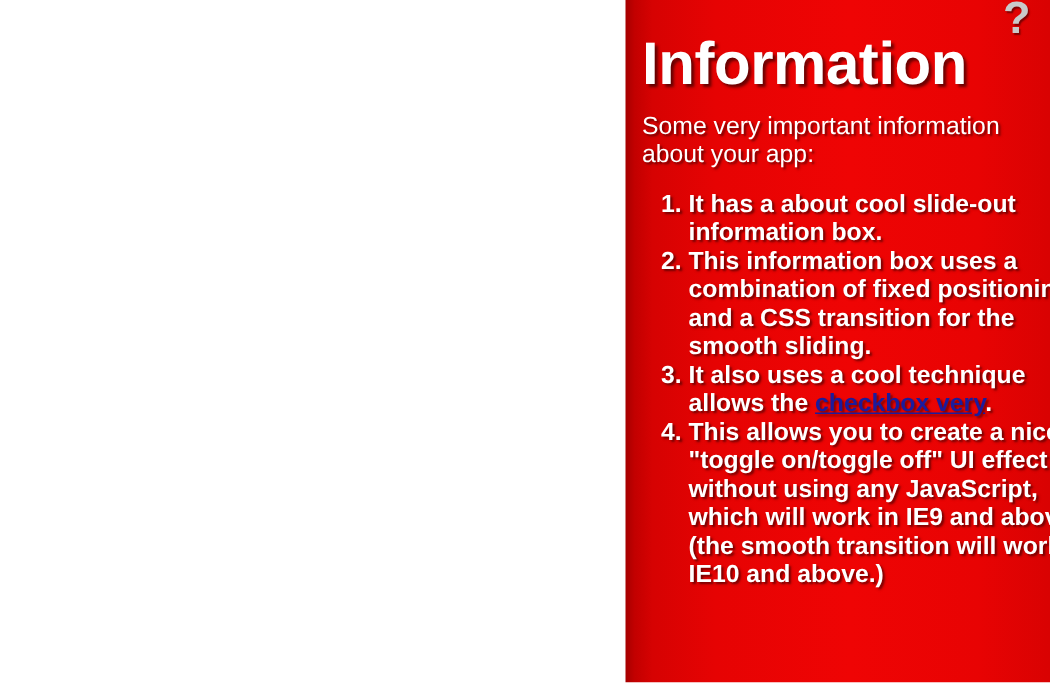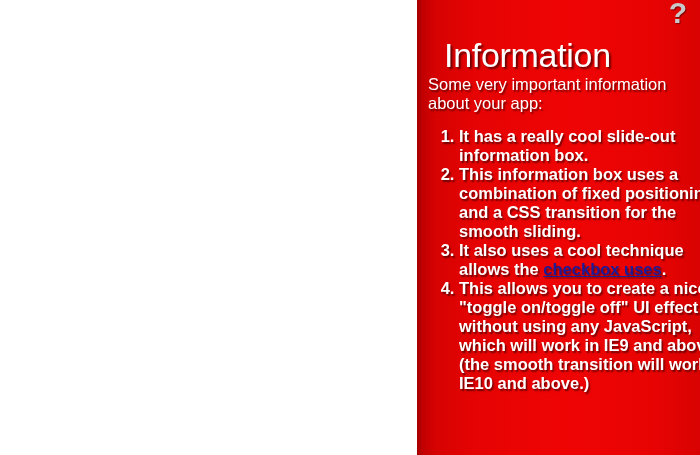--- a/index.html
+++ b/index.html
@@ -62,23 +62,23 @@
     color: #c9c9c9;
     text-shadow: 1px 1px 1px rgba(0,0,0,0.45);
     cursor: pointer;
     user-select: none;
   }
 
   #panel-title {
     position: absolute;
     left: 11px;
     top: 20px;
-    margin: 16px;
-    font-size: 34px;
-    font-weight: normal;
+    margin: 0;
+    font-size: 40px;
+    font-weight: bold;
     letter-spacing: -0.3px;
     line-height: 1.15;
     color: #ffffff;
     text-shadow: 2px 2px 2px rgba(0,0,0,0.55);
     white-space: nowrap;
   }
 
   #panel-intro {
     position: absolute;
     left: 11px;
@@ -130,27 +130,27 @@
   <aside id="info-panel">
 
     <span id="panel-help-icon">?</span>
 
     <h1 id="panel-title">Information</h1>
 
     <p id="panel-intro">Some very important information about your app:</p>
 
     <ol id="panel-list">
       <li>
-        <span>It has a really cool slide-out information box.</span>
+        <span>It has a about cool slide-out information box.</span>
       </li>
       <li>
         <span>This information box uses a combination of fixed positioning and a CSS transition for the smooth sliding.</span>
       </li>
       <li>
-        <span>It also uses a cool technique allows the </span><a class="inline-link" href="#">checkbox uses</a><span>.</span>
+        <span>It also uses a cool technique allows the </span><a class="inline-link" href="#">checkbox very</a><span>.</span>
       </li>
       <li>
         <span>This allows you to create a nice "toggle on/toggle off" UI effect without using any JavaScript, which will work in IE9 and above (the smooth transition will work in IE10 and above.)</span>
       </li>
     </ol>
 
   </aside>
 </div>
 
 </body></html>

